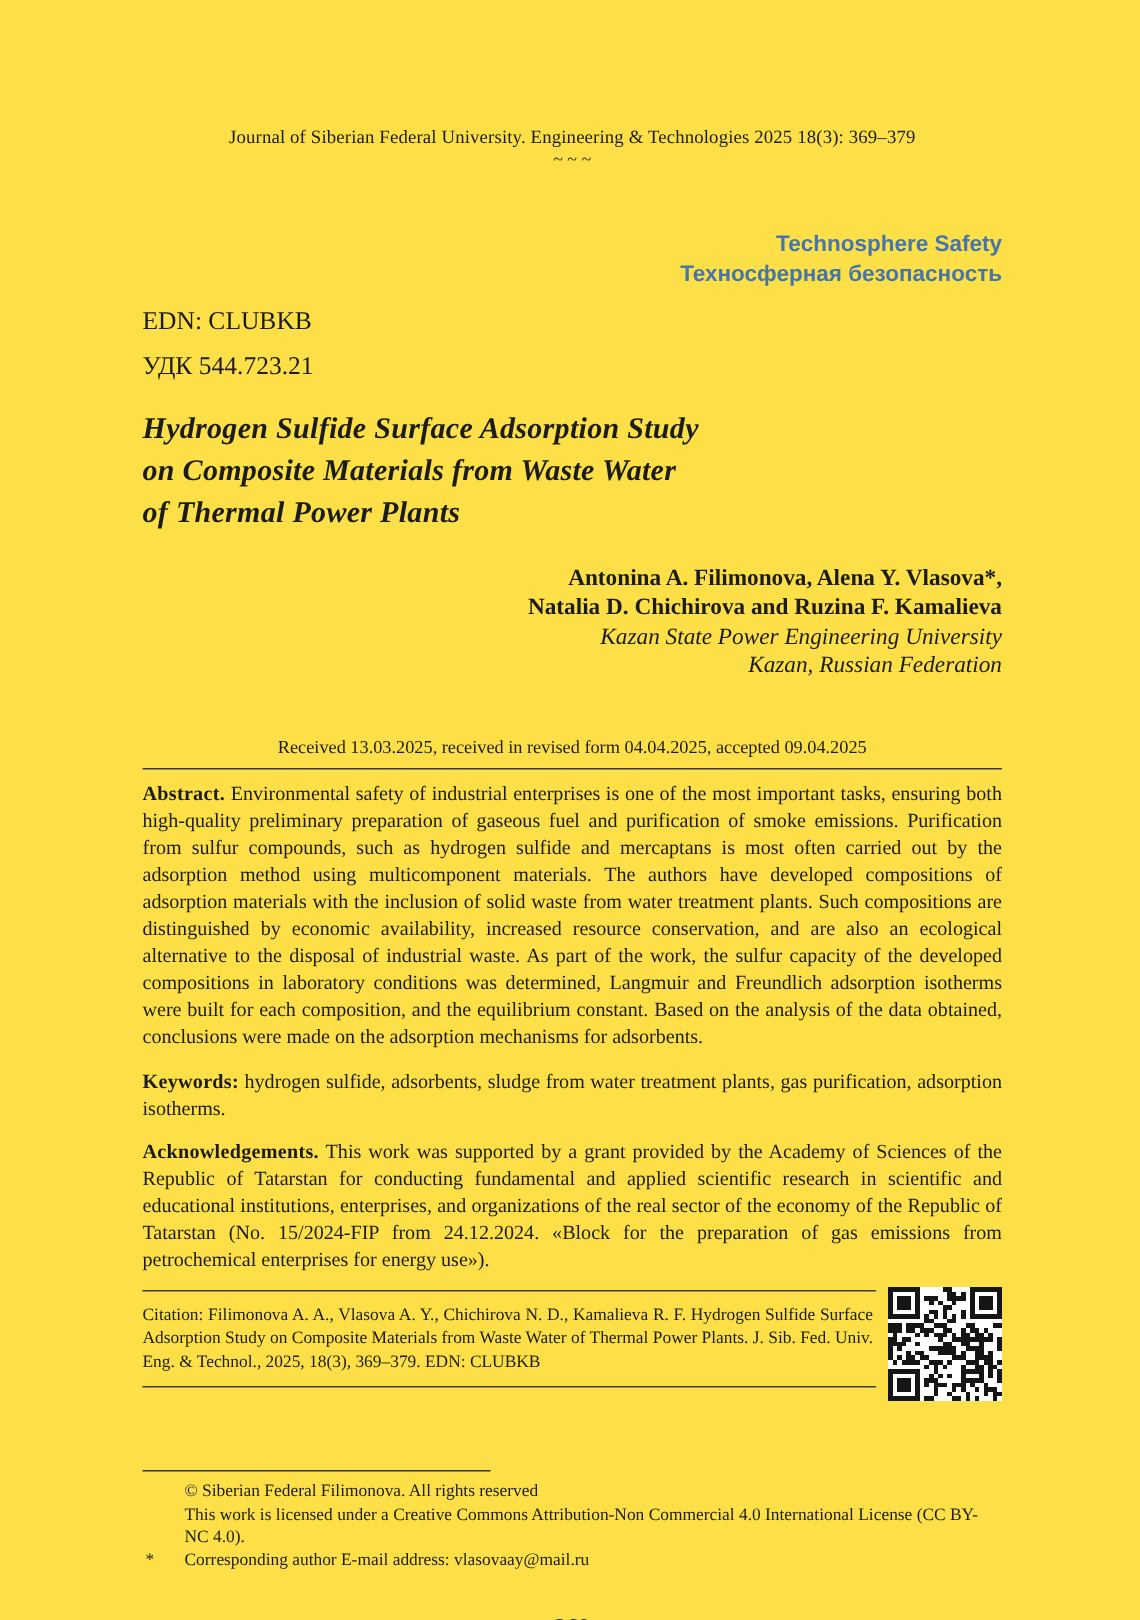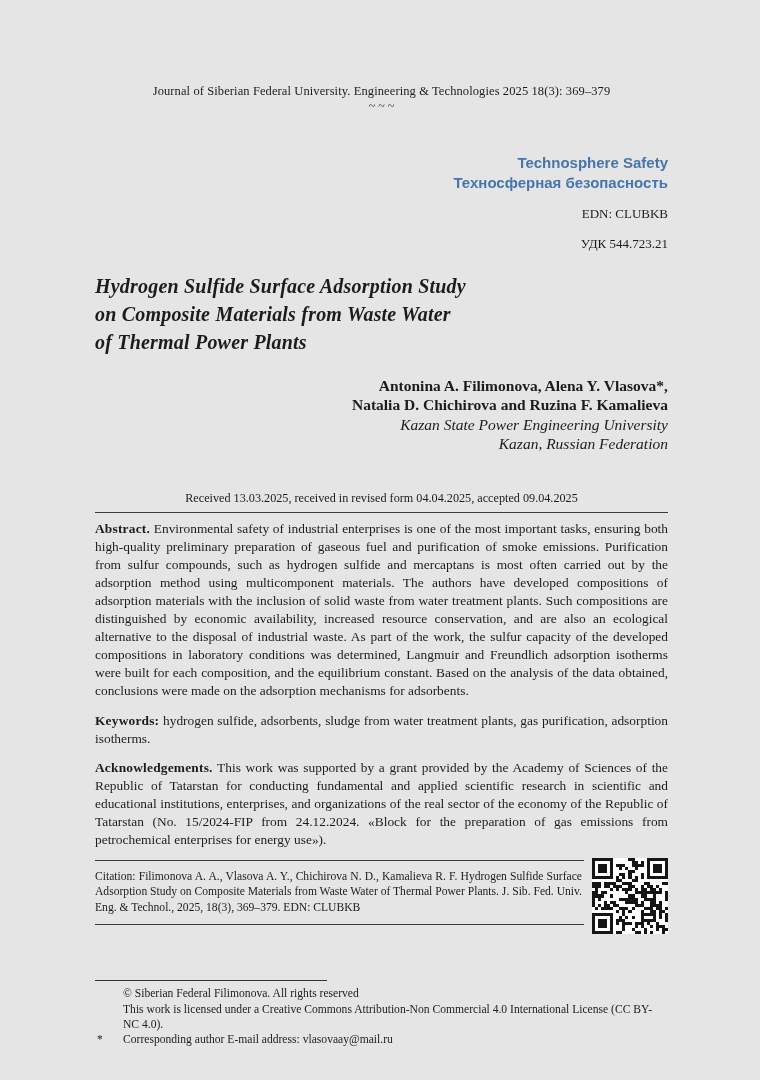--- a/index.html
+++ b/index.html
@@ -1,39 +1,39 @@
 <!DOCTYPE html>
 <html><head>
 <meta charset="utf-8">
 <style>
   * { margin:0; padding:0; box-sizing:border-box; }
   html,body { background:#ffffff; }
   .page {
     width:760px; height:1080px;
-    background:#e5e5e5;
+    background:#fde047;
     color:#1c1c1c;
     font-family:"Liberation Serif", serif;
     padding:84px 92px 0 95px;
     position:relative;
     overflow:hidden;
   }
   .running-head { text-align:center; margin-bottom:40px; }
   .journal-line { font-size:12.5px; line-height:15px; letter-spacing:0.1px; }
   .tildes { font-size:12px; line-height:13px; color:#2a2a2a; margin-top:1px; }
 
   .section-heading {
     text-align:right;
     font-family:"Liberation Sans", sans-serif;
     font-weight:bold;
     font-size:15px;
     line-height:1.32;
     margin-bottom:13px;
   }
 
-  .idents { font-size:13px; line-height:16px;text-align:right; }
+  .idents { font-size:17px; line-height:16px; }
   .idents > div { margin-bottom:14px; }
 
   .title {
     font-size:20px;
     font-weight:bold;
     line-height:28px;
     margin-top:20px;
     letter-spacing:0.2px;
     font-style:italic;
   }

